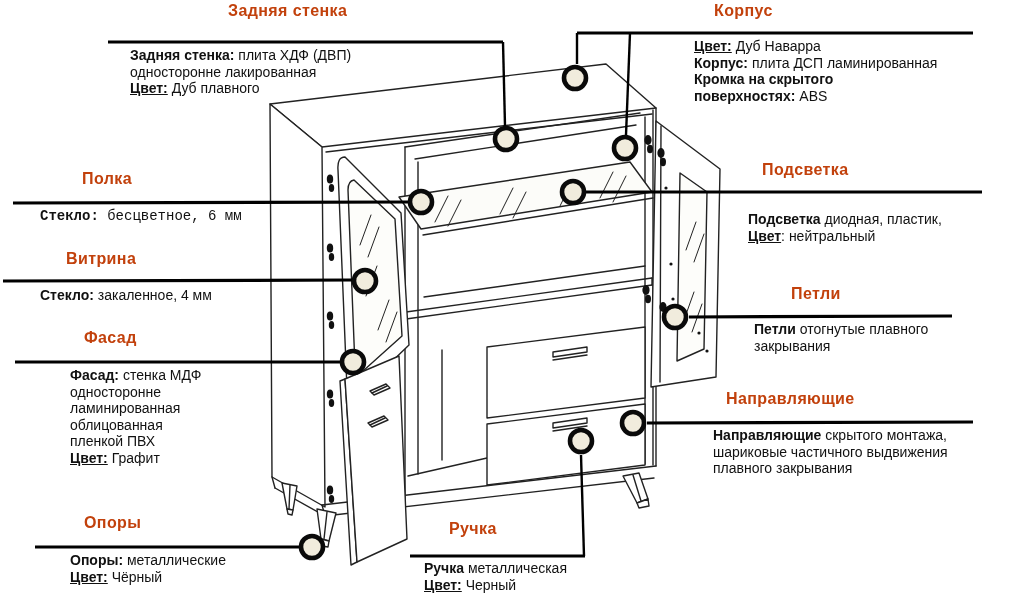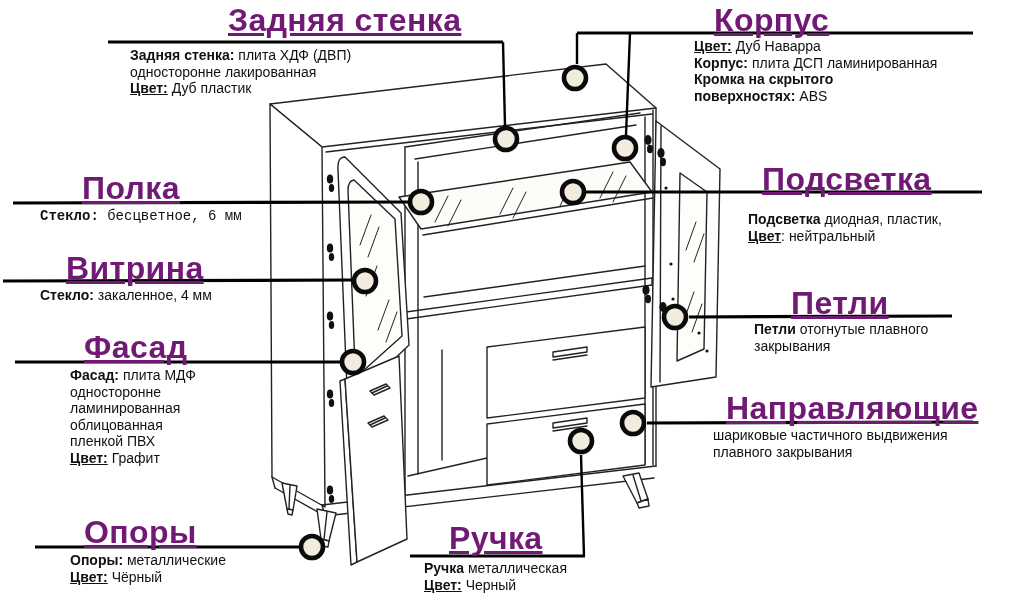--- a/index.html
+++ b/index.html
@@ -1,20 +1,20 @@
 <!DOCTYPE html>
 <html><head>
 <meta charset="utf-8">
 <style>
   html,body{margin:0;padding:0;background:#ffffff;}
   .stage{position:relative;width:1017px;height:616px;background:#fff;overflow:hidden;
          font-family:"Liberation Sans","DejaVu Sans",sans-serif;color:#000;}
   svg.drawing{position:absolute;left:0;top:0;}
   .label{position:absolute;}
-  .label .title{font-size:32px;font-weight:700;letter-spacing:.4px;white-space:nowrap;color:#701a75;text-decoration:underline;}
+  .label .title{font-size:16px;font-weight:700;letter-spacing:.4px;white-space:nowrap;color:#c2410c;}
   .label .desc{font-size:14px;line-height:16.5px;white-space:nowrap;color:#111;}
   .label .desc .b{font-weight:700;}
   .label .desc .u{text-decoration:underline;}
 </style>
 </head>
 <body>
 
 <div class="stage">
 
 <svg class="drawing" width="1017" height="616" viewBox="0 0 1017 616">
@@ -213,21 +213,21 @@
     <circle cx="312" cy="547" r="11"></circle>
     <circle cx="581" cy="441" r="11"></circle>
   </g>
 </svg>
 
   <div class="label">
     <div class="title" style="position:absolute;left:228px;top:2px;">Задняя стенка</div>
     <div class="desc" style="position:absolute;left:130px;top:47px;">
         <div><span class="b">Задняя стенка:</span><span> плита ХДФ (ДВП)</span></div>
         <div><span>односторонне лакированная</span></div>
-        <div><span class="b u">Цвет:</span><span>  Дуб пластик</span></div>
+        <div><span class="b u">Цвет:</span><span>  Дуб плавного</span></div>
       </div>
   </div>
 
   <div class="label">
     <div class="title" style="position:absolute;left:714px;top:2px;">Корпус</div>
     <div class="desc" style="position:absolute;left:694px;top:38px;">
         <div><span class="b u">Цвет:</span><span> Дуб Наварра</span></div>
         <div><span class="b">Корпус:</span><span> плита ДСП ламинированная</span></div>
         <div><span class="b">Кромка на скрытого</span></div>
         <div><span class="b">поверхностях:</span><span> ABS</span></div>
@@ -260,32 +260,33 @@
     <div class="title" style="position:absolute;left:791px;top:285px;">Петли</div>
     <div class="desc" style="position:absolute;left:754px;top:321px;">
         <div><span class="b">Петли</span><span>  отогнутые плавного</span></div>
         <div><span>закрывания</span></div>
       </div>
   </div>
 
   <div class="label">
     <div class="title" style="position:absolute;left:84px;top:329px;">Фасад</div>
     <div class="desc" style="position:absolute;left:70px;top:367px;">
-        <div><span class="b">Фасад:</span><span> плита МДФ</span></div>
+        <div><span class="b">Фасад:</span><span> стенка МДФ</span></div>
         <div><span>односторонне</span></div>
         <div><span>ламинированная</span></div>
         <div><span>облицованная</span></div>
         <div><span>пленкой ПВХ</span></div>
         <div><span class="b u">Цвет:</span><span>  Графит</span></div>
       </div>
   </div>
 
   <div class="label">
     <div class="title" style="position:absolute;left:726px;top:390px;">Направляющие</div>
     <div class="desc" style="position:absolute;left:713px;top:427px;">
+        <div><span class="b">Направляющие</span><span>  скрытого монтажа,</span></div>
         <div><span>шариковые частичного выдвижения</span></div>
         <div><span>плавного закрывания</span></div>
       </div>
   </div>
 
   <div class="label">
     <div class="title" style="position:absolute;left:84px;top:514px;">Опоры</div>
     <div class="desc" style="position:absolute;left:70px;top:552px;">
         <div><span class="b">Опоры:</span><span> металлические</span></div>
         <div><span class="b u">Цвет:</span><span>  Чёрный</span></div>

